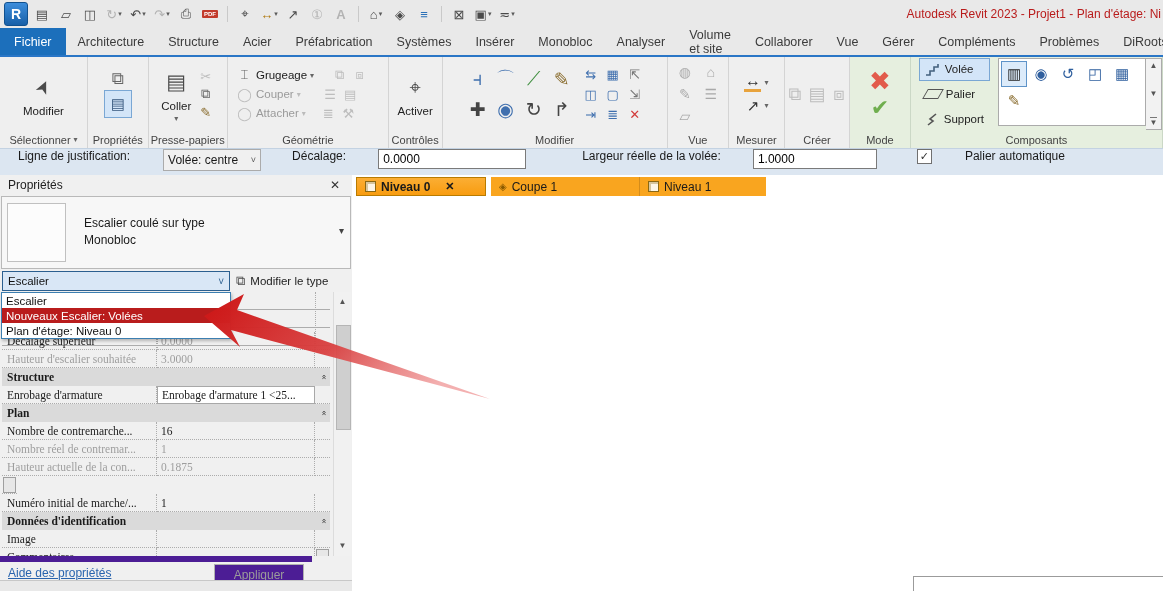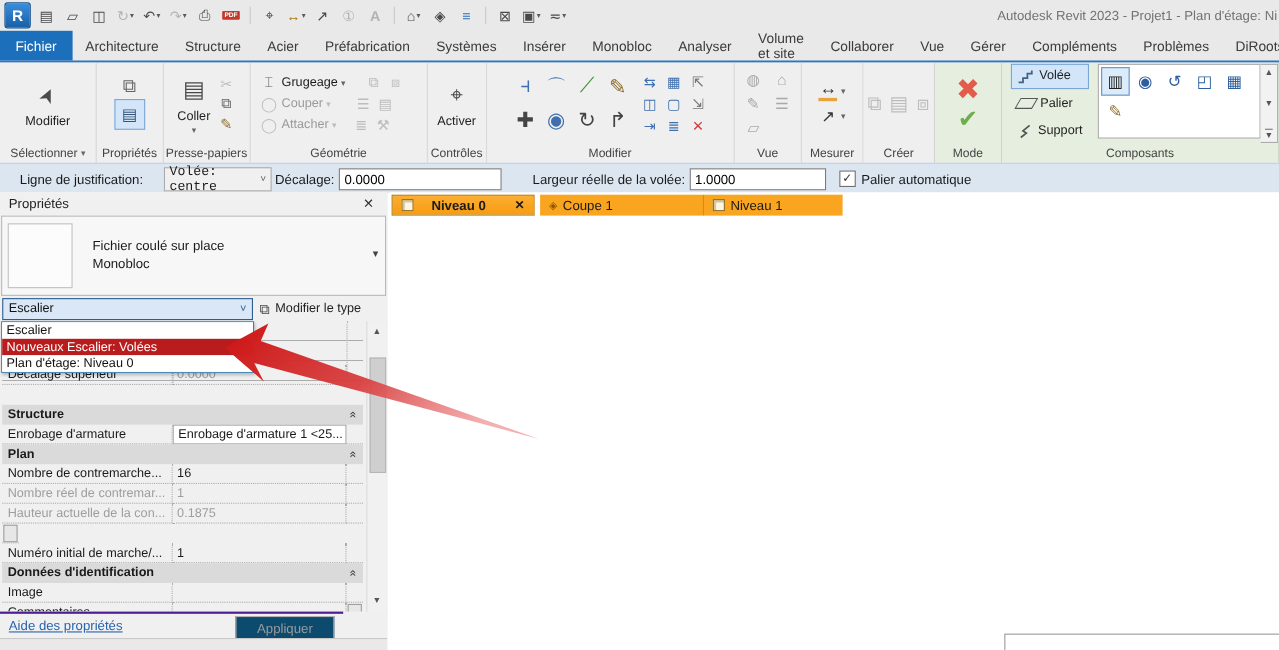--- a/index.html
+++ b/index.html
@@ -14,21 +14,21 @@
   .qicon{width:20px;height:20px;display:flex;align-items:center;justify-content:center;
          font-size:13px;color:#4a4a4a;}
   .qicon.dis{color:#b3b3b3;}
   .qicon .caret{font-size:7px;margin-left:1px;color:#5a5a5a;}
   .logo{width:22px;height:22px;background:linear-gradient(#3C8DDB,#1860A8);border-radius:3px;
         color:#fff;font-weight:bold;font-size:14px;display:flex;align-items:center;justify-content:center;
         border:1px solid #11518f;}
   .pdfbadge{font-size:6px;font-weight:bold;color:#fff;background:#C23A2B;padding:1px 2px;border-radius:1px;}
   .qsep{width:1px;height:16px;background:#C9C9C9;margin:0 3px;}
   .wintitle{position:absolute;right:2px;top:0;height:28px;display:flex;align-items:center;
-            font-size:12px;color:#737373;white-space:nowrap;}
+            font-size:12px;color:#b91c1c;white-space:nowrap;}
 
   
   .tabrow{position:absolute;left:0;top:28px;width:1163px;height:27px;background:#E9E9E9;
           display:flex;align-items:stretch;font-size:12.5px;color:#3b3b3b;}
   .rtab{display:flex;align-items:center;padding:0 12px;cursor:default;}
   .rtab.active{background:#1C6FBB;color:#fff;padding:0 14px;}
   .ribbon-topline{position:absolute;left:0;top:55px;width:1163px;height:2px;background:#2A76C6;}
 
   
   .ribbon{position:absolute;left:0;top:57px;width:1163px;height:91px;background:#EFEFEF;
@@ -57,21 +57,21 @@
   .compbtn{display:flex;align-items:center;gap:5px;height:21px;padding:0 5px;font-size:11.5px;color:#222;border:1px solid transparent;}
   .compbtn.active{background:#D3E5F8;border-color:#7AA7D4;}
   .gallery{width:142px;height:62px;background:#fff;border:1px solid #ABABAB;display:flex;flex-wrap:wrap;align-content:flex-start;padding:2px;gap:1px;}
   .gcell{width:24px;height:24px;display:flex;align-items:center;justify-content:center;font-size:15px;color:#2F5F9E;border:1px solid transparent;}
   .gcell.sel{background:#DCEBFA;border-color:#5E93C8;}
   .gscroll{width:15px;height:66px;border:1px solid #ABABAB;border-left:none;background:#F2F2F2;
            display:flex;flex-direction:column;align-items:center;justify-content:space-between;padding:2px 0;font-size:8px;color:#555;}
 
   
   .optionsbar{position:absolute;left:0;top:148px;width:1163px;height:27px;background:#DCE6F1;
-              border-top:1px solid #C3D2E2;display:flex;align-items:center;font-size:12px;}
+              border-top:1px solid #C3D2E2;display:flex;align-items:flex-start;font-size:12px;gap:28px;}
   .obcombo{height:20px;background:#F0F0F0;border:1px solid #ABABAB;display:flex;align-items:center;
            justify-content:space-between;padding:0 4px;font-size:12px;}
   .obinput{height:18px;border:1px solid #7a7a7a;background:#fff;font-size:12px;padding:0 4px;
            font-family:"Liberation Sans",sans-serif;}
   .cbx{width:13px;height:13px;background:#fff;border:1px solid #707070;display:flex;align-items:center;
        justify-content:center;font-size:11px;color:#333;line-height:11px;}
 
   
   .main{position:absolute;left:0;top:175px;width:1163px;height:416px;background:#fff;}
 
@@ -84,21 +84,21 @@
   .typesel{position:absolute;left:1px;top:21px;width:348px;height:71px;background:#F7F7F7;border:1px solid #B9B9B9;}
   .thumb{position:absolute;left:5px;top:6px;width:57px;height:57px;background:#FCFCFC;border:1px solid #C0C0C0;}
   .tstext{position:absolute;left:82px;top:18px;line-height:17px;font-size:12px;color:#1a1a1a;}
   .tscaret{position:absolute;right:6px;top:28px;font-size:10px;color:#444;}
   .filtercombo{position:absolute;left:2px;top:96px;width:228px;height:20px;background:#D9E7F6;
                border:1px solid #2B5F8F;display:flex;align-items:center;justify-content:space-between;
                padding:0 5px;box-sizing:border-box;font-size:11.5px;color:#111;}
   .edittype{position:absolute;left:236px;top:96px;height:20px;display:flex;align-items:center;gap:5px;font-size:11.5px;color:#222;}
   .etypeicon{font-size:13px;color:#4a4a4a;}
 
-  .pgrid{position:absolute;left:0;top:117px;width:332px;height:264px;overflow:hidden;}
+  .pgrid{position:absolute;left:0;top:117px;width:332px;height:264px;overflow:hidden;font-family:Liberation Serif, serif;}
   .prow{position:absolute;left:2px;width:328px;height:18px;display:flex;}
   .plabel{width:155px;padding-left:5px;box-sizing:border-box;display:flex;align-items:center;
           border-right:1px dotted #ACACAC;border-bottom:1px dotted #ACACAC;white-space:nowrap;overflow:hidden;}
   .pval{flex:1;padding-left:4px;display:flex;align-items:center;border-right:1px dotted #ACACAC;
         border-bottom:1px dotted #ACACAC;white-space:nowrap;overflow:hidden;}
   .bcol{width:15px;border-bottom:1px dotted #ACACAC;display:flex;align-items:center;justify-content:center;}
   .rowbtn{width:11px;height:14px;background:#E7E7E7;border:1px solid #9f9f9f;}
   .ro{color:#9E9E9E;}
   .psec{position:absolute;left:2px;width:328px;height:18px;background:#DADADA;display:flex;align-items:center;
         justify-content:space-between;padding:0 6px 0 5px;box-sizing:border-box;font-weight:bold;color:#1a1a1a;}
@@ -106,31 +106,31 @@
   .valbox{background:#fff;border:1px solid #A8A8A8;border-bottom:1px solid #A8A8A8;}
   .gridfill{position:absolute;left:2px;top:0;width:328px;height:58px;
             background:repeating-linear-gradient(#F0F0F0 0 17px,#ACACAC 17px 18px);}
   .gridfill .v1,.gridfill .v2{position:absolute;top:0;height:100%;border-left:1px dotted #ACACAC;}
 
   .pscroll{position:absolute;left:333px;top:117px;width:17px;height:264px;background:#F1F1F1;border-left:1px solid #DCDCDC;}
   .sarrow{position:absolute;left:0;width:17px;height:15px;display:flex;align-items:center;justify-content:center;
           font-size:8px;color:#555;}
   .sthumb{position:absolute;left:2px;top:33px;width:13px;height:103px;background:#CFCFCF;border:1px solid #B5B5B5;}
 
-  .pal-footer{position:absolute;left:0;top:381px;width:312px;height:24px;background:#F0F0F0;border-top:2px solid #4c1d95;}
+  .pal-footer{position:absolute;left:0;top:381px;width:312px;height:24px;background:#F0F0F0;border-top:6px solid #4c1d95;}
   .helplink{position:absolute;left:8px;top:4px;font-size:12px;color:#2964AE;text-decoration:underline;}
-  .applybtn{position:absolute;right:8px;top:2px;width:88px;height:20px;background:#0c4a6e;border:1px solid #B0B0B0;
+  .applybtn{position:absolute;right:8px;top:2px;width:88px;height:20px;background:#4c1d95;border:1px solid #B0B0B0;
             color:#9B9B9B;font-size:12px;display:flex;align-items:center;justify-content:center;}
   .pal-bottom{position:absolute;left:0;top:405px;width:352px;height:11px;background:#E9E9E9;border-top:1px solid #C8C8C8;}
 
   
   .canvas{position:absolute;left:352px;top:0;width:811px;height:416px;background:#fff;overflow:hidden;}
   .vtabs{position:absolute;left:4px;top:2px;height:19px;display:flex;gap:5px;font-size:12px;}
   .vtab{display:flex;align-items:center;gap:5px;padding:0 8px;background:#F9A51F;color:#1a1a1a;}
-  .vtab.active{background:linear-gradient(#FBAE34,#F89C10);border:1px solid #B97B00;font-weight:bold;justify-content:space-between;}
+  .vtab.active{background:linear-gradient(#FBAE34,#F89C10);border:1px solid #B97B00;font-weight:bold;}
   .vtabgroup{display:flex;background:#F9A51F;}
   .vtabgroup .vtab{background:transparent;}
   .planicon{width:11px;height:11px;background:#FDF6E7;border:1px solid #8B6914;box-sizing:border-box;
             box-shadow:inset 2px 2px 0 rgba(139,105,20,.35);}
   .sectionicon{font-size:10px;color:#8a5a00;}
   .vtab-close{font-size:11px;font-weight:bold;margin-left:10px;}
   .drawrect{position:absolute;left:561px;top:401px;width:600px;height:190px;background:#fff;border:1px solid #9B9B9B;}
 
   
   .dropdown{position:absolute;left:1px;top:117px;width:228px;background:#fff;border:1px solid #3C7FB1;z-index:40;
@@ -422,42 +422,42 @@
         </div>
       </div>
       <div class="plabelrow">
           <span>Composants</span>
         </div>
     </div>
   </div>
 
   <div class="optionsbar">
     <span style="margin-left:18px;">Ligne de justification:</span>
-    <div class="obcombo" style="margin-left:19px;width:88px;font-family:Liberation Mono, monospace;">
+    <div class="obcombo" style="margin-left:5px;width:88px;">
       <span>Volée: centre</span>
         <span style="font-size:9px;color:#555;">˅</span>
     </div>
     <span style="margin-left:3px;">Décalage:</span>
     <input class="obinput" style="margin-left: 4px; width: 138px;" readonly="" value="0.0000">
     <span style="margin-left:28px;">Largeur réelle de la volée:</span>
     <input class="obinput" style="margin-left: 4px; width: 114px;" readonly="" value="1.0000">
     <span class="cbx" style="margin-left:12px;">✓</span>
     <span style="margin-left:5px;">Palier automatique</span>
   </div>
 
   <div class="main">
 
     <div class="palette">
       <div class="pal-header">Propriétés</div>
       <span class="pal-close">✕</span>
 
       <div class="typesel">
         <div class="thumb"></div>
         <div class="tstext">
-          <div>Fichier coulé sur place</div>
+          <div>Escalier coulé sur type</div>
           <div>Monobloc</div>
         </div>
         <span class="tscaret">▾</span>
       </div>
 
       <div class="filtercombo">
         <span>Escalier</span>
         <span style="font-size:10px;color:#2B5F8F;">˅</span>
       </div>
       <div class="edittype">
@@ -466,20 +466,25 @@
       </div>
 
       <div class="pgrid">
         <div class="gridfill">
           <span class="v1" style="left:155px;"></span>
             <span class="v2" style="left:313px;"></span>
         </div>
         <div class="prow" style="top:40px;">
           <div class="plabel">Décalage supérieur</div>
           <div class="pval ro">0.0000</div>
+          <div class="bcol"></div>
+        </div>
+        <div class="prow" style="top:58px;">
+          <div class="plabel ro">Hauteur d'escalier souhaitée</div>
+          <div class="pval ro">3.0000</div>
           <div class="bcol"></div>
         </div>
         <div class="psec" style="top:76px;">
           <span>Structure</span>
             <span class="chev">»</span>
         </div>
         <div class="prow" style="top:94px;">
           <div class="plabel">Enrobage d'armature</div>
           <div class="pval valbox">Enrobage d'armature 1 &lt;25...</div>
           <div class="bcol"></div>

